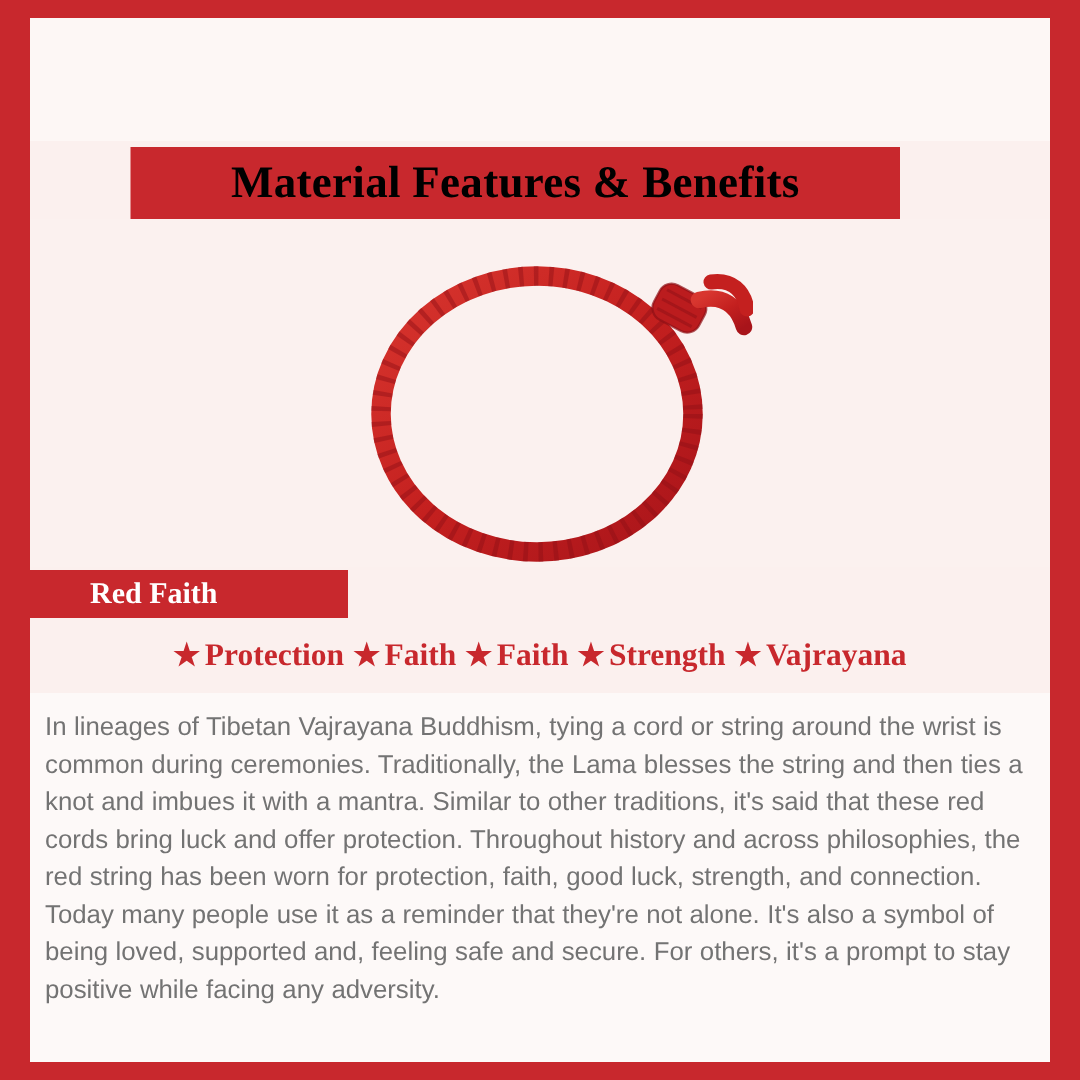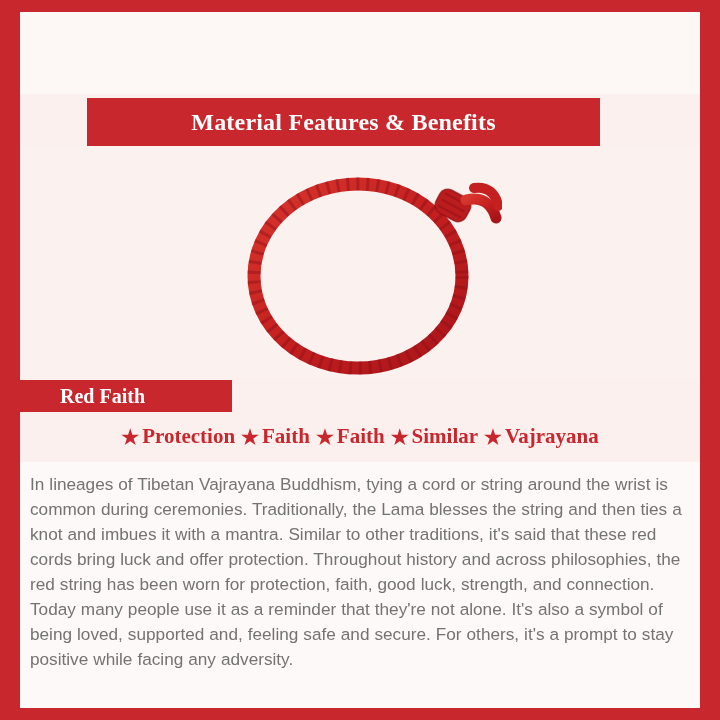--- a/index.html
+++ b/index.html
@@ -96,24 +96,24 @@
     top: 86px;
     width: 513px;
     height: 48px;
     background: #c8282d;
     display: flex;
     align-items: center;
     justify-content: center;
     box-sizing: border-box;
   }
   .title-bar .title-text {
-    color: #ffffff;
-    font-family: "Liberation Serif", serif;
-    font-weight: 700;
-    font-size: 24px;
+    color: #000000;
+    font-family: "Liberation Serif", serif;
+    font-weight: 700;
+    font-size: 30px;
     letter-spacing: 0.2px;
     white-space: nowrap;
   }
 
   
   .photo-area {
     position: absolute;
     left: 0;
     top: 134px;
     width: 680px;
@@ -254,21 +254,21 @@
       <div class="benefit">
         <span class="star">★</span>
         <span>Faith</span>
       </div>
       <div class="benefit">
         <span class="star">★</span>
         <span>Faith</span>
       </div>
       <div class="benefit">
         <span class="star">★</span>
-        <span>Similar</span>
+        <span>Strength</span>
       </div>
       <div class="benefit">
         <span class="star">★</span>
         <span>Vajrayana</span>
       </div>
     </div>
 
     <div class="desc">
       <p>In lineages of Tibetan Vajrayana Buddhism, tying a cord or string around the wrist is common during ceremonies. Traditionally, the Lama blesses the string and then ties a knot and imbues it with a mantra. Similar to other traditions, it's said that these red cords bring luck and offer protection. Throughout history and across philosophies, the red string has been worn for protection, faith, good luck, strength, and connection. Today many people use it as a reminder that they're not alone. It's also a symbol of being loved, supported and, feeling safe and secure. For others, it's a prompt to stay positive while facing any adversity.</p>
     </div>

